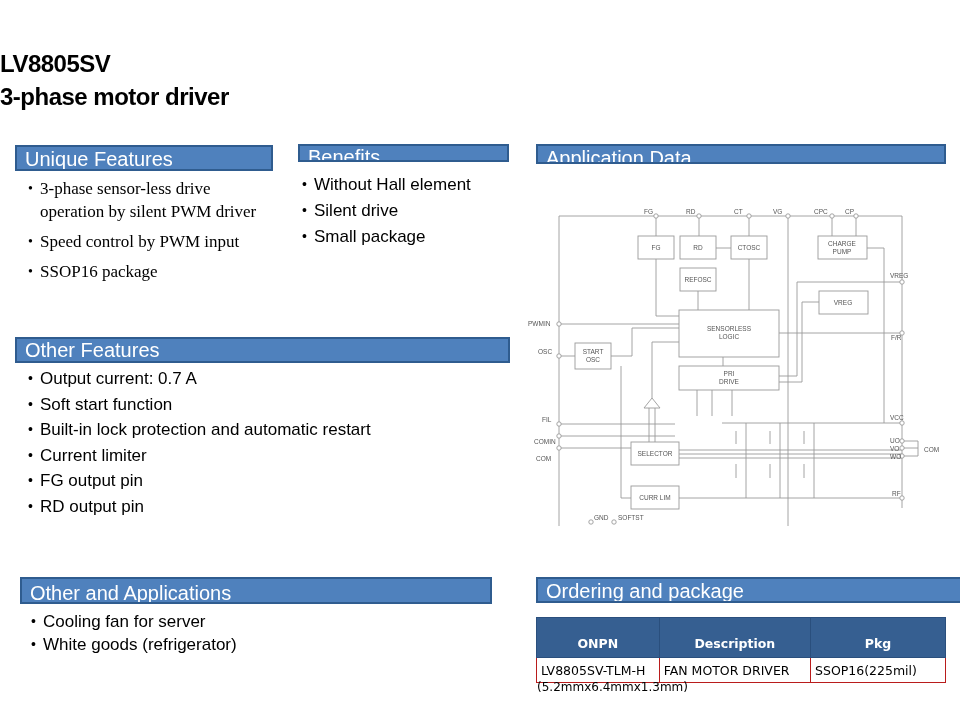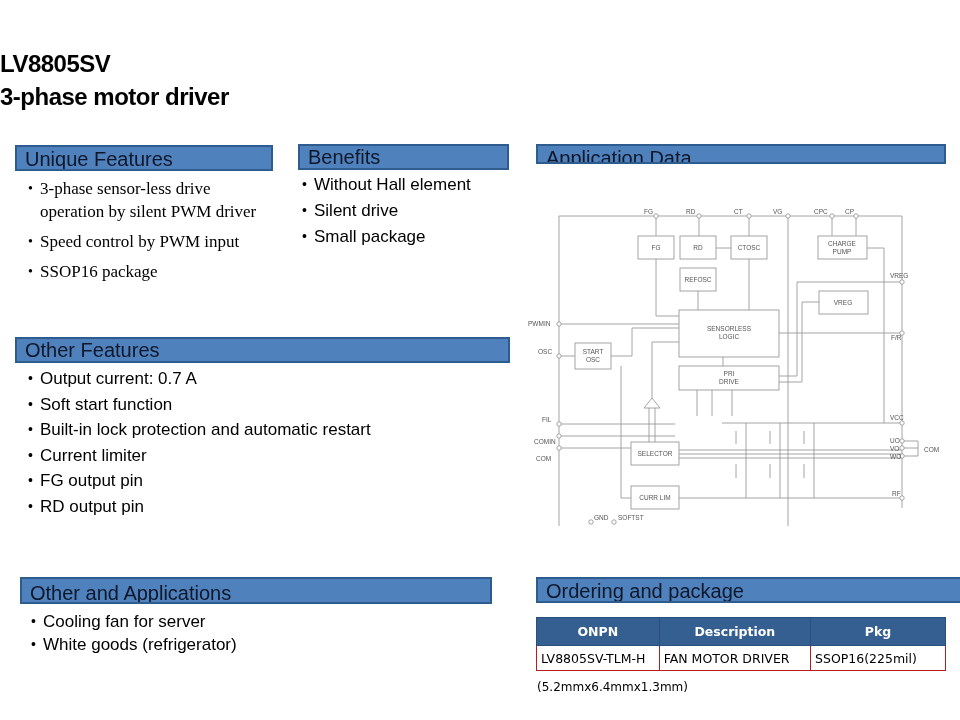--- a/index.html
+++ b/index.html
@@ -1,47 +1,47 @@
 <!DOCTYPE html>
 <html><head>
 <meta charset="utf-8">
 <style>
   html, body { margin:0; padding:0; background:#ffffff; }
   body { width:960px; height:720px; position:relative; overflow:hidden; font-family:"Liberation Sans", sans-serif; color:#000; }
   .title { position:absolute; left:0; width:960px; text-align:left; font-weight:bold; font-family:"Liberation Sans", sans-serif; }
   #t1 { top:50px; font-size:24px; letter-spacing:-0.5px; }
   #t2 { top:83px; font-size:24px; letter-spacing:-0.5px; }
-  .hdr { position:absolute; background:#4f81bd; border:2px solid #2f5c8f; color:#0f172a; font-size:20px; line-height:22px; padding-left:8px; box-sizing:border-box; white-space:nowrap; overflow:hidden; }
+  .hdr { position:absolute; background:#4f81bd; border:2px solid #2f5c8f; color:#ffffff; font-size:20px; line-height:22px; padding-left:8px; box-sizing:border-box; white-space:nowrap; overflow:hidden; }
   ul.blist { position:absolute; margin:0; padding:0; list-style:none; font-size:17px; line-height:20px; }
   ul.blist li { position:relative; padding-left:12px; margin-bottom:3px; }
   ul.blist li::before { content:"•"; position:absolute; left:0; top:0; font-size:14px; }
   #uf-list li { margin-bottom:7px; line-height:23px;font-family:Liberation Serif, serif; }
   #ben-list li { margin-bottom:3px; line-height:23px; }
   #of-list li { margin-bottom:2.5px; line-height:23px; }
   #ma-list li { line-height:23px; margin-bottom:0; }
   .diagram { position:absolute; left:522px; top:186px; width:430px; height:340px; }
   table.order { position:absolute; left:536px; top:617px; width:410px; border-collapse:collapse; font-size:12.5px; font-family:"DejaVu Sans", sans-serif; }
-  table.order th { background:#365f91; color:#fff; font-weight:bold; height:26px; border:1px solid #2a4f7d; text-align:center; padding-top:0; }
+  table.order th { background:#365f91; color:#fff; font-weight:bold; height:26px; border:1px solid #2a4f7d; text-align:center; padding-top:12px; }
   table.order td { height:22px; border:1px solid #b91c1c; padding-left:4px; }
   .note { position:absolute; left:537px; top:680px; font-size:12px; font-family:"DejaVu Sans", sans-serif; }
 </style>
 </head>
 <body>
 
 <div class="title" id="t1">LV8805SV</div>
 <div class="title" id="t2">3-phase motor driver</div>
 
 <div class="hdr" style="left:15px; top:145px; width:258px; height:26px; line-height:24px;">Unique Features</div>
 <ul class="blist" id="uf-list" style="left:28px; top:177px; width:250px;">
   <li style="line-height:23px;">3-phase sensor-less drive operation by silent PWM driver</li>
   <li>Speed control by PWM input</li>
   <li>SSOP16 package</li>
 </ul>
 
-<div class="hdr" style="left:298px; top:144px; width:211px; height:26px; line-height:22px;">Benefits</div>
+<div class="hdr" style="left:298px; top:144px; width:211px; height:18px; line-height:22px;">Benefits</div>
 <ul class="blist" id="ben-list" style="left:302px; top:173px; width:215px;">
   <li>Without Hall element</li>
   <li>Silent drive</li>
   <li>Small package</li>
 </ul>
 
 <div class="hdr" style="left:536px; top:144px; width:410px; height:20px; line-height:24px;">Application Data</div>
 
 <svg class="diagram" viewBox="0 0 430 340" font-family="Liberation Sans, sans-serif" font-size="6.5" fill="none" stroke="#9a9a9a" stroke-width="0.9">
 

